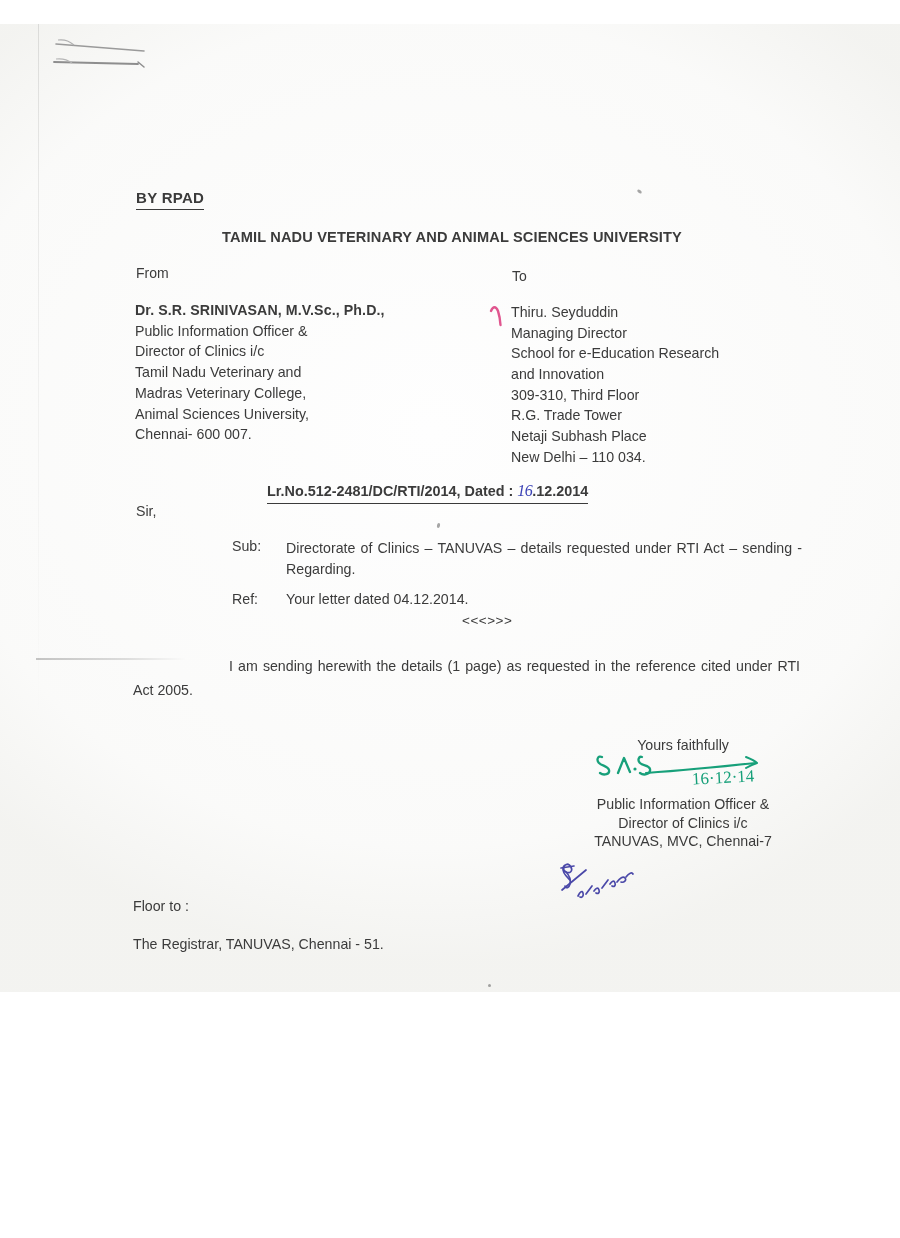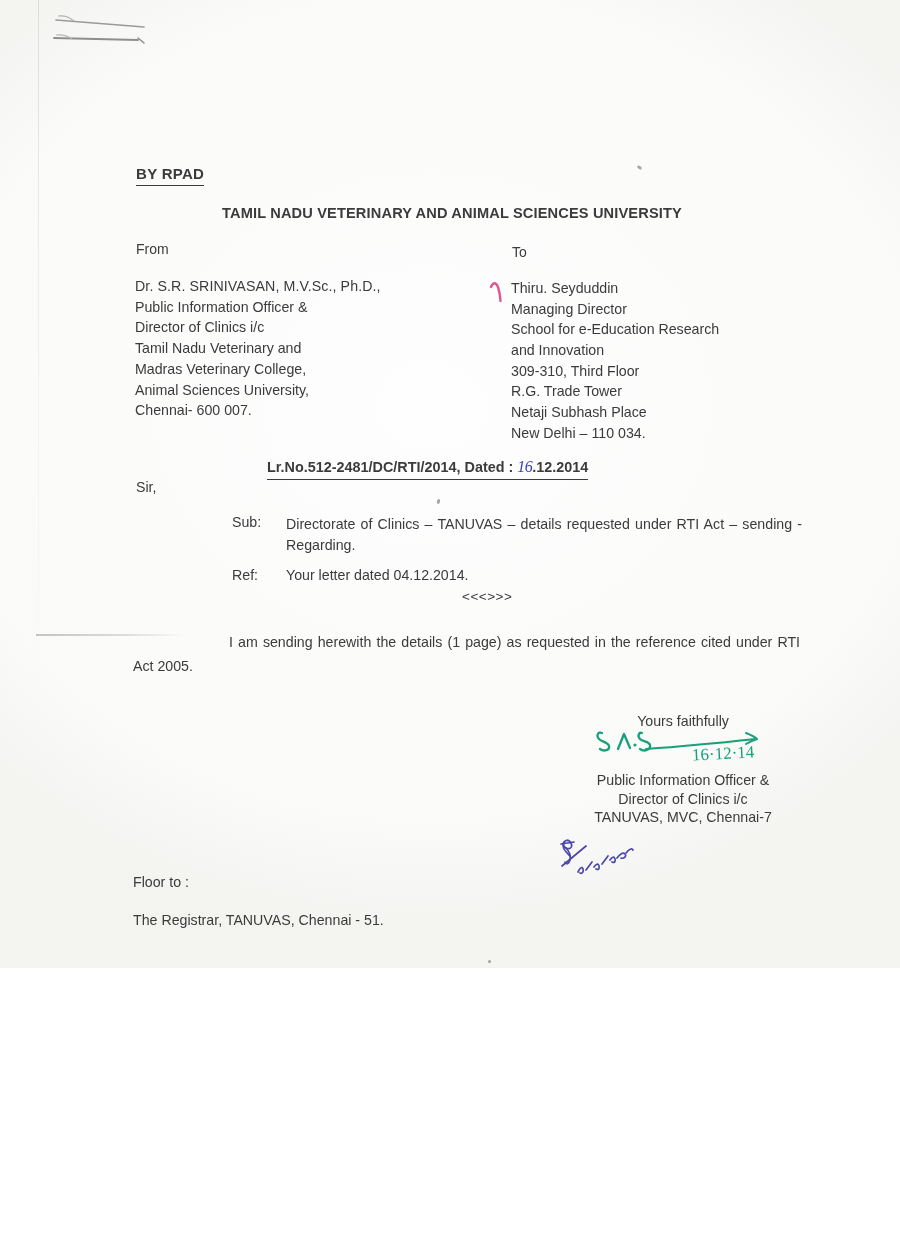--- a/index.html
+++ b/index.html
@@ -10,20 +10,21 @@
   body {
     font-family: "Liberation Sans", sans-serif;
   }
   #page {
     position: relative;
     width: 900px;
     height: 968px;
     background: #fefefe;
     overflow: hidden;
     color: #3b3b3b;
+    margin-top: 24px;
   }
   
   #paper-tint {
     position: absolute;
     inset: 0;
     background:
       radial-gradient(ellipse 70% 55% at 48% 42%, rgba(255,255,255,0) 0%, rgba(247,247,245,0.55) 78%, rgba(242,242,239,0.9) 100%);
     pointer-events: none;
   }
   .scan-artifact { position: absolute; pointer-events: none; }
@@ -61,21 +62,21 @@
   #org-title {
     left: 222px; top: 203px;
     font-size: 14.6px; font-weight: bold;
     letter-spacing: 0.15px;
     white-space: nowrap;
   }
   #from-label { left: 136px; top: 240px; font-size: 14px; }
   #to-label   { left: 512px; top: 243px; font-size: 14px; }
 
   #from-block { left: 135px; top: 276px; font-size: 14.2px; line-height: 1.46; }
-  #from-block .nm { font-weight: normal; letter-spacing: 0.1px; text-align: center; }
+  #from-block .nm { font-weight: bold; letter-spacing: 0.1px; text-align: center; }
 
   #to-block { left: 511px; top: 278px; font-size: 14.2px; line-height: 1.455; }
 
   #ref-line {
     left: 267px; top: 456px;
     font-size: 14.4px; font-weight: bold;
     border-bottom: 1.5px solid #3b3b3b;
     padding-bottom: 0;
     display: inline-block;
     white-space: nowrap;

